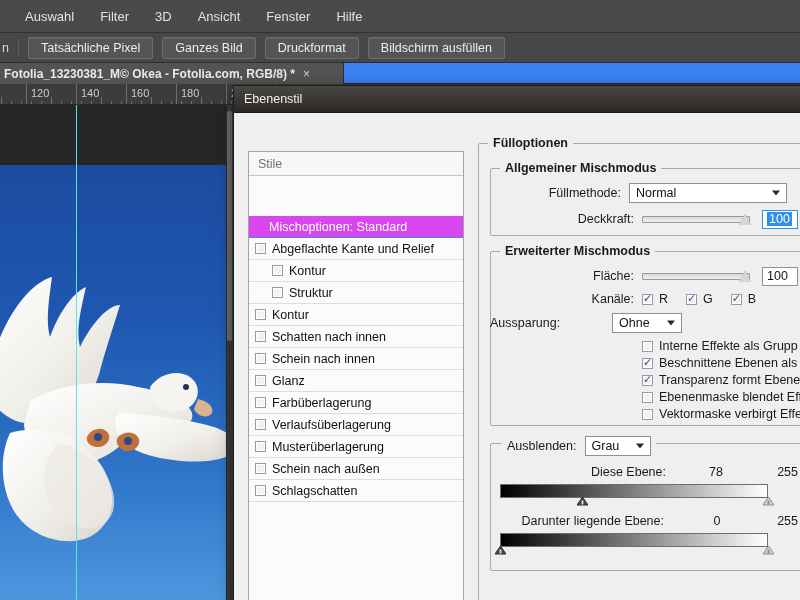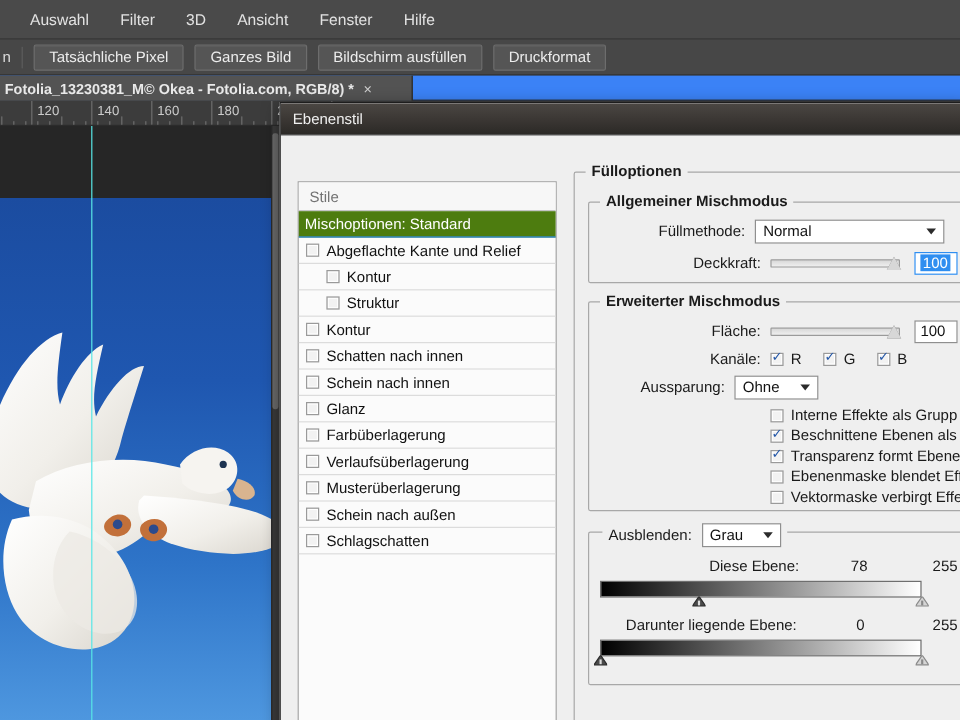--- a/index.html
+++ b/index.html
@@ -128,22 +128,23 @@
     height: 24px; display: flex; align-items: center; padding-left: 9px;
     border-bottom: 1px solid #c4c4c4; background: #f7f7f7;
   }
   .styles-head-text { font-size: 12.5px; color: #737373; }
   .style-row {
     height: 22px; display: flex; align-items: center;
     border-bottom: 1px solid #dcdcdc; padding-left: 6px;
     font-size: 12.5px; color: #111;
   }
   .style-row.selected {
-    background: #4d7c0f; color: #fff; border-bottom: 1px solid #2f8ef0;
-    padding-left: 5px;
+    background: #d946ef; color: #fff; border-bottom: 1px solid #2f8ef0;
+    padding-left: 20px;
+    margin-top: 40px;
   }
   .style-row.indent { padding-left: 23px; }
   .cb {
     width: 11px; height: 11px; border: 1px solid #9a9a9a;
     background: #f2f2f2; margin-right: 6px; flex: none;
     box-shadow: inset 0 0 0 1px #fff;
     position: relative;
   }
   .cb.checked::after {
     content: "✓"; position: absolute; left: 0px; top: -4px;
@@ -221,22 +222,22 @@
     <div class="menu-item">Ansicht</div>
     <div class="menu-item">Fenster</div>
     <div class="menu-item">Hilfe</div>
   </div>
 
   <div class="optionsbar">
     <div class="ob-text">n</div>
     <div class="ob-sep"></div>
     <div class="ob-btn">Tatsächliche Pixel</div>
     <div class="ob-btn">Ganzes Bild</div>
+    <div class="ob-btn">Druckformat</div>
     <div class="ob-btn">Bildschirm ausfüllen</div>
-    <div class="ob-btn">Druckformat</div>
   </div>
 
   <div class="doctab">
     <div class="doctab-active">
       <span class="doctab-label">Fotolia_13230381_M© Okea - Fotolia.com, RGB/8) *</span>
       <span class="doctab-close">×</span>
     </div>
   </div>
 
   <div class="ruler" id="ruler">
@@ -500,21 +501,21 @@
             <span class="cb checked"></span>
             <span class="lbl" style="margin-right:18px;">R</span>
             <span class="cb checked"></span>
             <span class="lbl" style="margin-right:18px;">G</span>
             <span class="cb checked"></span>
             <span class="lbl">B</span>
           </div>
         </div>
 
         <div style="position:absolute; left:12px; top:181px; width:318px; height:22px; display:flex; align-items:center;">
-          <span class="lbl" style="width:122px; text-align:right; padding-right:8px;">Aussparung:</span>
+          <span class="lbl" style="width:122px; padding-right:8px;">Aussparung:</span>
           <div class="combo" style="width:70px;">
             <span>Ohne</span>
             <span class="caret"></span>
           </div>
         </div>
 
         <div id="adv-checks" style="position:absolute; left:164px; top:208px; width:175px;">
             <div class="chk-row">
               <span class="cb"></span>
               <span class="lbl">Interne Effekte als Grupp</span>

